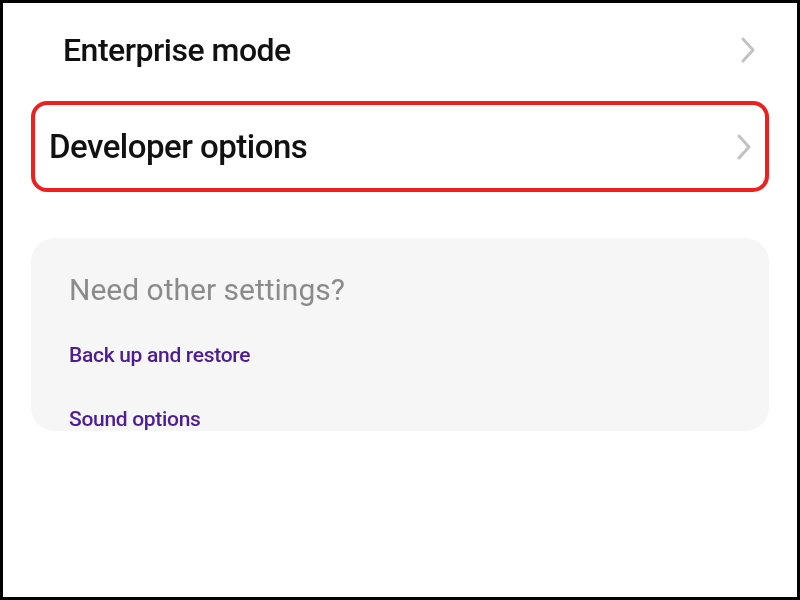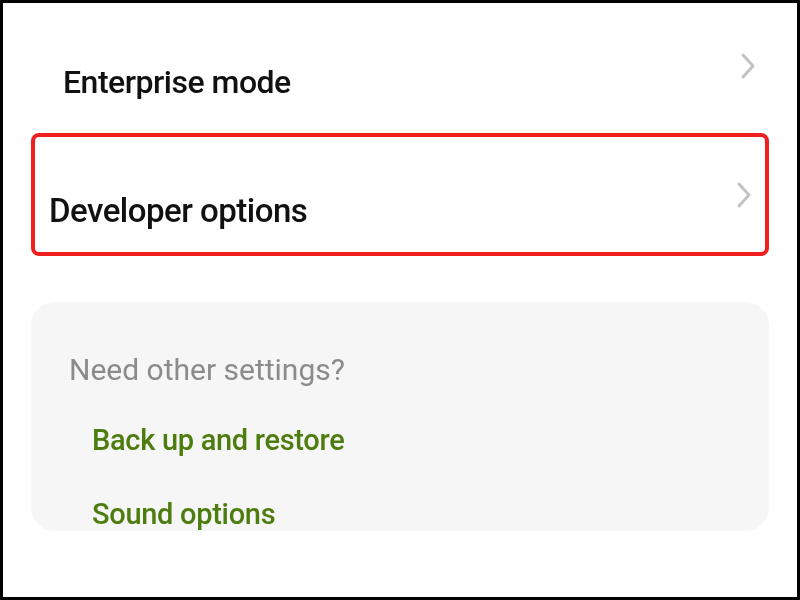--- a/index.html
+++ b/index.html
@@ -21,62 +21,59 @@
     }
     .settings-row.first {
       padding-top: 28px;
       padding-bottom: 32px;
     }
     .settings-label {
       font-size: 32px;
       font-weight: 550;
       color: #111111;
       letter-spacing: -0.5px;
-      margin-top: 32px;
     }
     .chevron {
       width: 18px;
       height: 30px;
       flex-shrink: 0;
     }
     .chevron svg { display: block; }
     .highlight-box {
       border: 4px solid #ef1f1f;
-      border-radius: 8px;
+      border-radius: 16px;
       margin: 0 28px;
       padding: 0;
     }
     .highlight-box .settings-row {
       padding: 22px 12px 22px 14px;
     }
     .highlight-box .settings-label {
       font-size: 33px;
     }
     .suggestion-card {
       background: #f6f6f6;
       border-radius: 24px;
       margin: 46px 28px 0 28px;
       padding: 34px 28px 0 38px;
     }
     .suggestion-title {
       font-size: 30px;
       font-weight: 400;
       color: #8b8b8b;
       margin-bottom: 36px;
-      margin-top: 16px;
     }
     .suggestion-link {
       display: block;
-      font-size: 29px;
+      font-size: 21px;
       font-weight: 550;
-      color: #4d7c0f;
+      color: #4c1d95;
       margin-bottom: 40px;
       cursor: pointer;
       letter-spacing: -0.3px;
-      margin-left: 23px;
     }
   </style>
 </head>
 <body>
 
 <div class="settings-row first">
   <span class="settings-label">Enterprise mode</span>
   <span class="chevron">
     <svg viewBox="0 0 18 30" fill="none" stroke="#c2c2c2" stroke-width="3" stroke-linecap="round" stroke-linejoin="round">
         <polyline points="4,4 14,15 4,26"></polyline>

